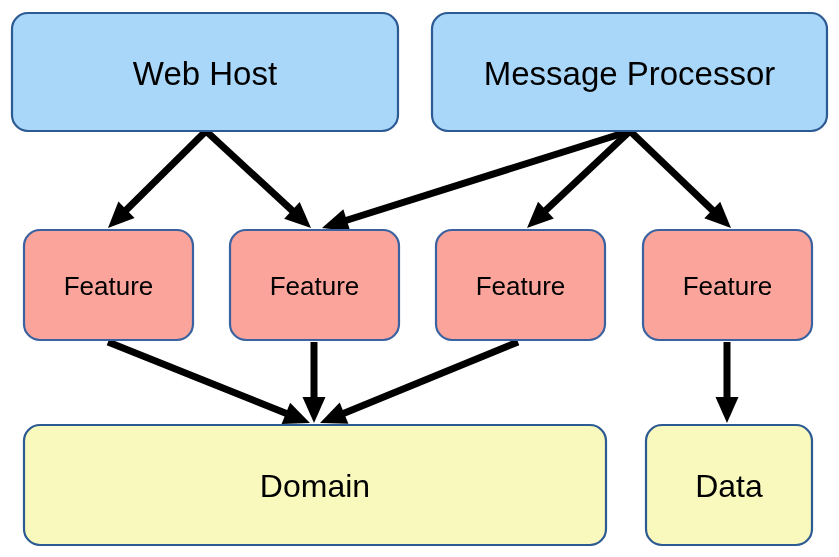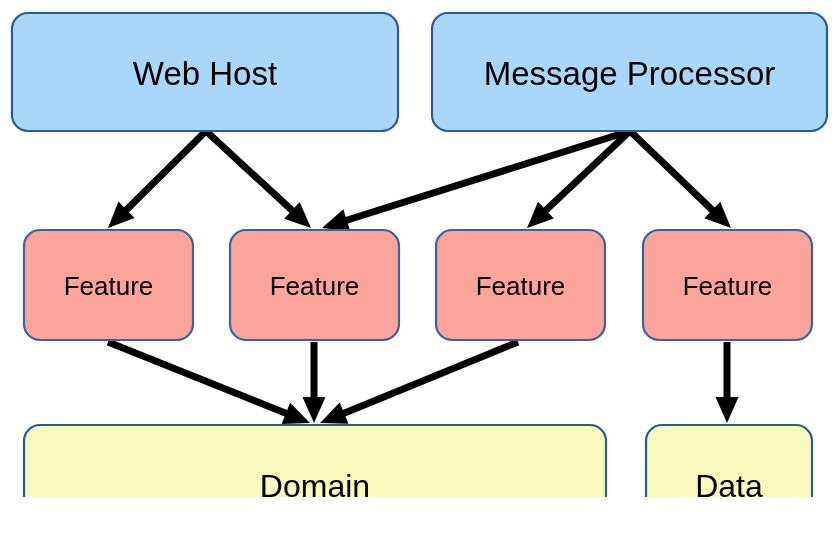--- a/index.html
+++ b/index.html
@@ -7,21 +7,21 @@
     margin: 0;
     padding: 0;
     background: #ffffff;
   }
   body {
     font-family: "Liberation Sans", "DejaVu Sans", sans-serif;
   }
   #diagram-root {
     position: relative;
     width: 839px;
-    height: 497px;
+    height: 557px;
     background: #ffffff;
     overflow: hidden;
   }
   #diagram-svg {
     position: absolute;
     left: 0;
     top: 0;
     width: 839px;
     height: 557px;
   }

